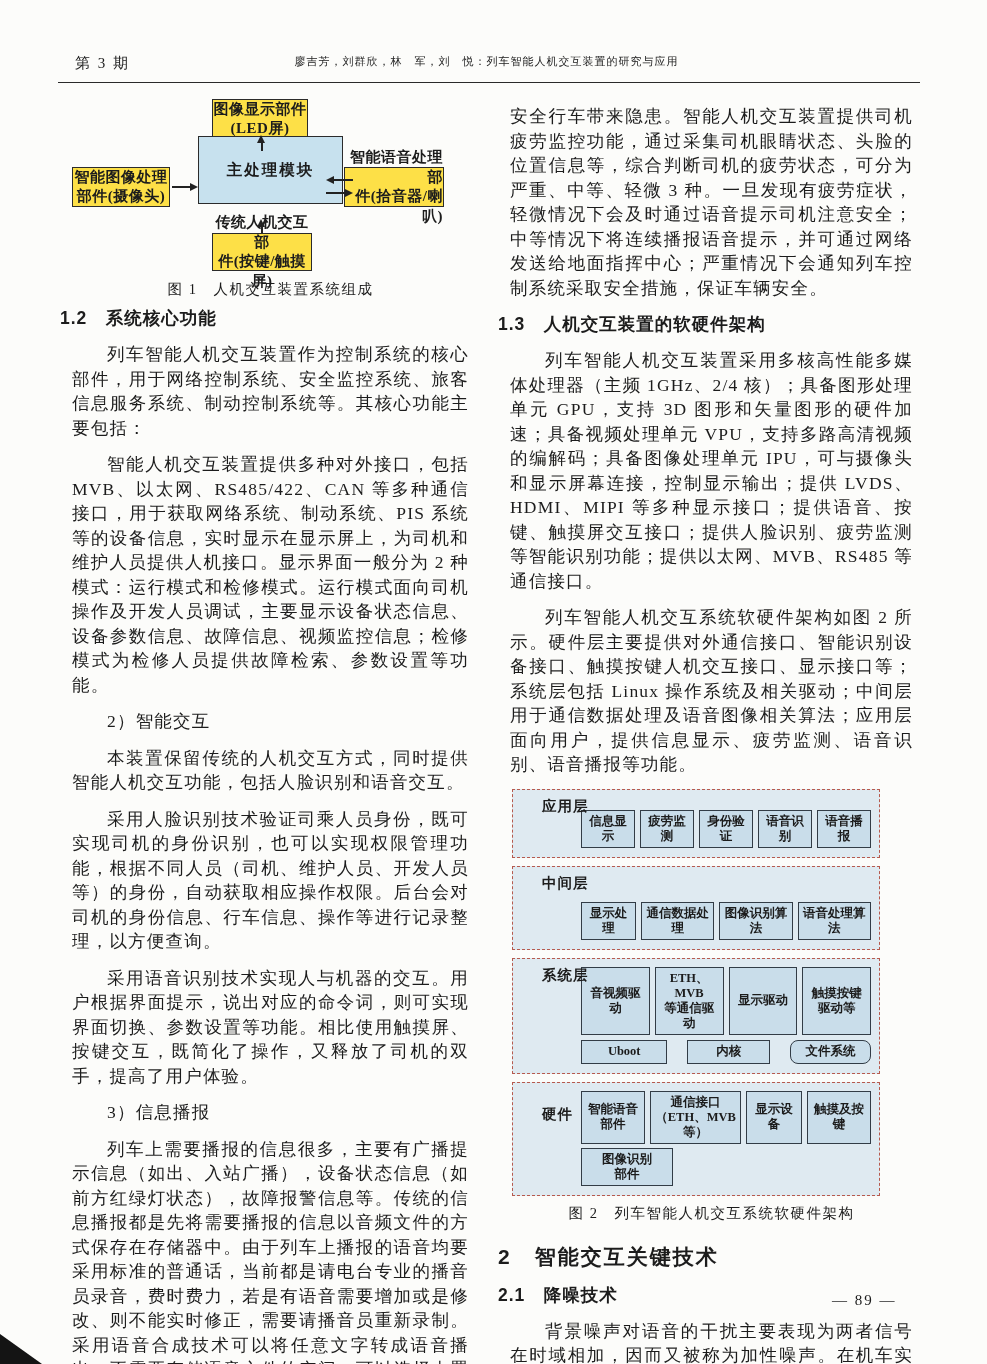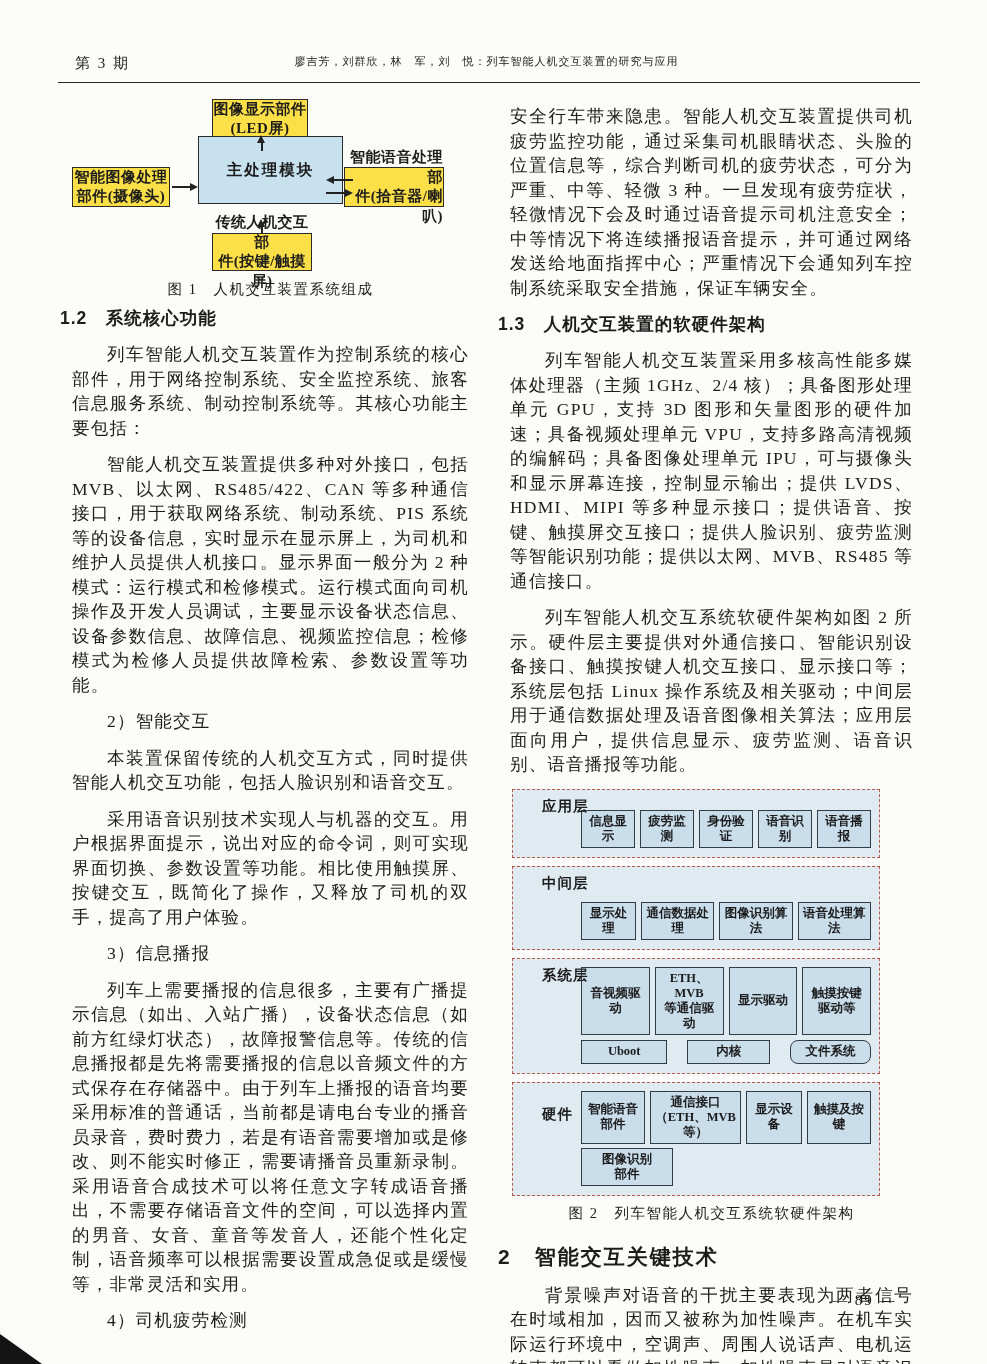--- a/index.html
+++ b/index.html
@@ -133,20 +133,21 @@
       <div class="aline" style="left:201px;top:131px;width:1.6px;height:7px;"></div>
       <div class="tri tri-up" style="left:197px;top:124px;"></div>
     </div>
     <div class="fig-caption">图 1　人机交互装置系统组成</div>
 
     <div class="sec-h">1.2　系统核心功能</div>
     <p class="body">列车智能人机交互装置作为控制系统的核心部件，用于网络控制系统、安全监控系统、旅客信息服务系统、制动控制系统等。其核心功能主要包括：</p>
     <p class="body">智能人机交互装置提供多种对外接口，包括 MVB、以太网、RS485/422、CAN 等多种通信接口，用于获取网络系统、制动系统、PIS 系统等的设备信息，实时显示在显示屏上，为司机和维护人员提供人机接口。显示界面一般分为 2 种模式：运行模式和检修模式。运行模式面向司机操作及开发人员调试，主要显示设备状态信息、设备参数信息、故障信息、视频监控信息；检修模式为检修人员提供故障检索、参数设置等功能。</p>
     <p class="body">2）智能交互</p>
     <p class="body">本装置保留传统的人机交互方式，同时提供智能人机交互功能，包括人脸识别和语音交互。</p>
+    <p class="body">采用人脸识别技术验证司乘人员身份，既可实现司机的身份识别，也可以实现权限管理功能，根据不同人员（司机、维护人员、开发人员等）的身份，自动获取相应操作权限。后台会对司机的身份信息、行车信息、操作等进行记录整理，以方便查询。</p>
     <p class="body">采用语音识别技术实现人与机器的交互。用户根据界面提示，说出对应的命令词，则可实现界面切换、参数设置等功能。相比使用触摸屏、按键交互，既简化了操作，又释放了司机的双手，提高了用户体验。</p>
     <p class="body">3）信息播报</p>
     <p class="body">列车上需要播报的信息很多，主要有广播提示信息（如出、入站广播），设备状态信息（如前方红绿灯状态），故障报警信息等。传统的信息播报都是先将需要播报的信息以音频文件的方式保存在存储器中。由于列车上播报的语音均要采用标准的普通话，当前都是请电台专业的播音员录音，费时费力，若是有语音需要增加或是修改、则不能实时修正，需要请播音员重新录制。采用语音合成技术可以将任意文字转成语音播出，不需要存储语音文件的空间，可以选择内置的男音、女音、童音等发音人，还能个性化定制，语音频率可以根据需要设置成急促或是缓慢等，非常灵活和实用。</p>
     <p class="body">4）司机疲劳检测</p>
 
   </div>
 
   <div class="col col-right">
     <p class="body noindent">安全行车带来隐患。智能人机交互装置提供司机疲劳监控功能，通过采集司机眼睛状态、头脸的位置信息等，综合判断司机的疲劳状态，可分为严重、中等、轻微 3 种。一旦发现有疲劳症状，轻微情况下会及时通过语音提示司机注意安全；中等情况下将连续播报语音提示，并可通过网络发送给地面指挥中心；严重情况下会通知列车控制系统采取安全措施，保证车辆安全。</p>
     <div class="sec-h">1.3　人机交互装置的软硬件架构</div>
@@ -206,19 +207,20 @@
         <div class="f2row row-hw2">
           <div class="f2box">图像识别
 部件</div>
         </div>
       </div>
 
     </div>
     <div class="fig-caption">图 2　列车智能人机交互系统软硬件架构</div>
 
     <div class="sec-h-big">2　智能交互关键技术</div>
+    <div class="sec-h">2.1　降噪技术</div>
     <p class="body">背景噪声对语音的干扰主要表现为两者信号在时域相加，因而又被称为加性噪声。在机车实际运行环境中，空调声、周围人说话声、电机运转声都可以看做加性噪声。加性噪声是对语音识别影响最大的因素，一般的语音识别系统在噪声环境中性能会急剧下降，满足不了实际应用的要求。以机车运行环境为例，采集“运行界面”4 个汉字语音的音频波形如图 3 所示。音频采集参数如下：采样频率 44 100 Hz，采样位数 16，采样通道为单通道。</p>
   </div>
 
   <div class="footer">— 89 —</div>
   <div class="scan-artifact"></div>
 
 </div>
 
 </body></html>

